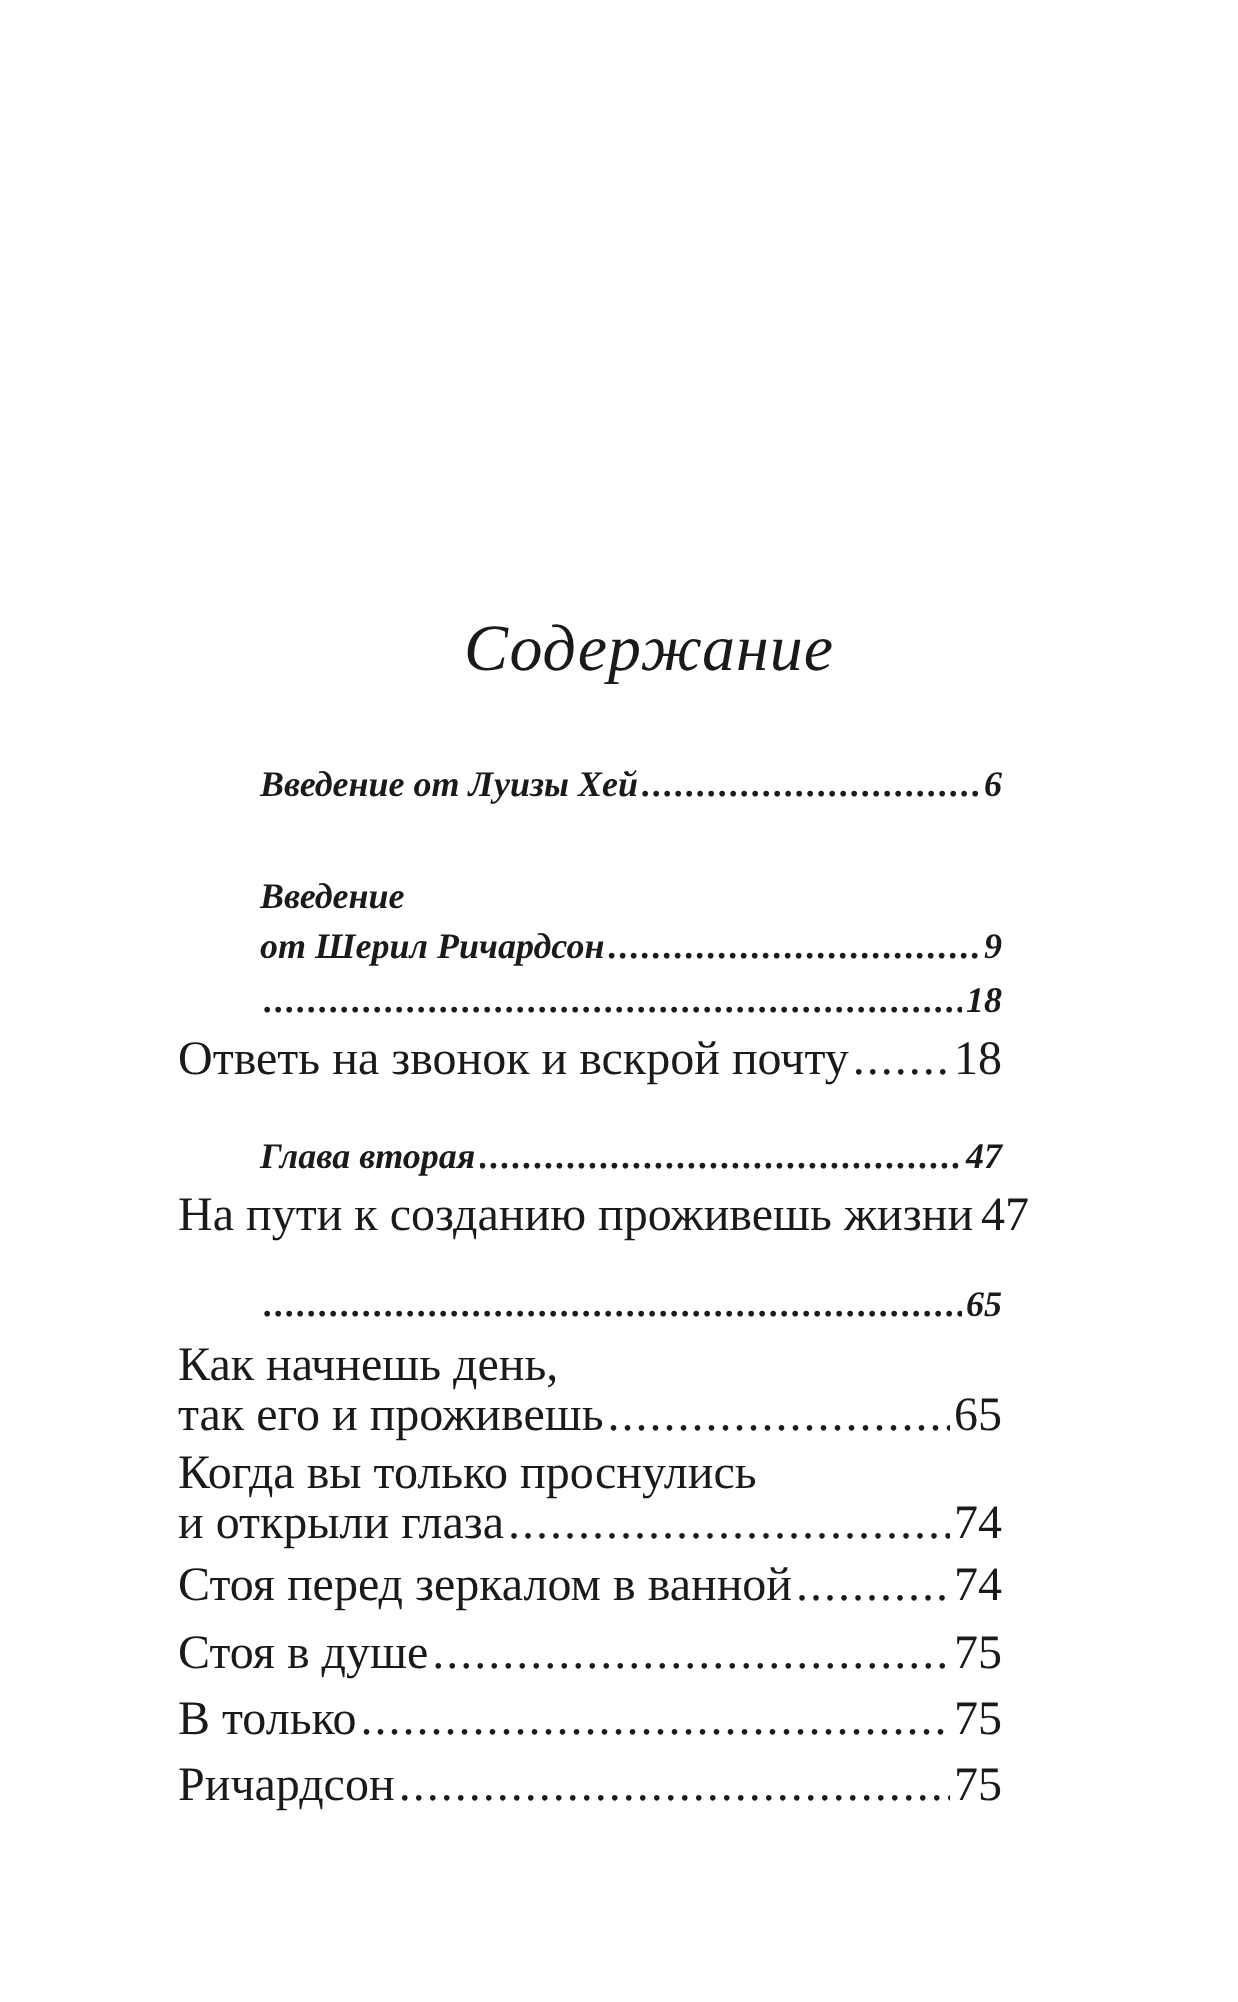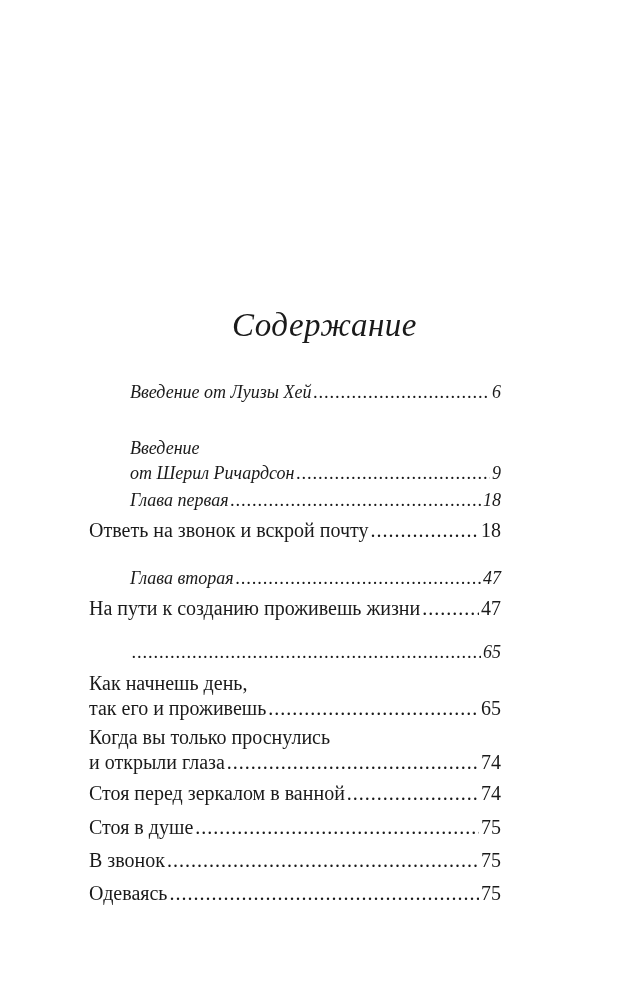--- a/index.html
+++ b/index.html
@@ -1,22 +1,22 @@
 <!DOCTYPE html>
 <html><head>
 <meta charset="utf-8">
 <style>
   html, body { margin:0; padding:0; }
   body { width:619px; height:1001px; background:#ffffff; position:relative; overflow:hidden;
          font-family:"DejaVu Serif", "Liberation Serif", serif; color:#1a1a1a; }
   .title { position:absolute; left:0; width:619px; top:307px; text-align:center;
            font-family:"Liberation Serif", serif; font-style:italic; font-size:33px; letter-spacing:0.5px;padding-left:15px; }
   .entry { position:absolute; left:89px; width:412px; font-family:"Liberation Serif", serif;
-           font-size:20px; line-height:25px; }
-  .entry.head { left:130px; width:371px; font-style:italic; font-weight:normal; font-size:18px; }
+           font-size:24px; line-height:25px; }
+  .entry.head { left:130px; width:371px; font-style:italic; font-weight:bold; font-size:18px; }
   .row { display:flex; align-items:baseline; white-space:nowrap; }
   .dots { flex:1; overflow:hidden; margin:0 2px; }
   .dots::before { content:"....................................................................................................................................................................."; letter-spacing:1px; }
   .pg { text-align:right; }
 </style>
 </head>
 <body>
 
 <div class="title">Содержание</div>
 
@@ -32,21 +32,20 @@
   <div>Введение</div>
   <div class="row">
       <span>от Шерил Ричардсон</span>
       <span class="dots"></span>
       <span class="pg">9</span>
     </div>
 </div>
 
 <div class="entry head" style="top:488px">
   <div class="row">
-      <span>Глава первая</span>
       <span class="dots"></span>
       <span class="pg">18</span>
     </div>
 </div>
 
 <div class="entry" style="top:518px">
   <div class="row">
       <span>Ответь на звонок и вскрой почту</span>
       <span class="dots"></span>
       <span class="pg">18</span>
@@ -105,25 +104,25 @@
 <div class="entry" style="top:815px">
   <div class="row">
       <span>Стоя в душе</span>
       <span class="dots"></span>
       <span class="pg">75</span>
     </div>
 </div>
 
 <div class="entry" style="top:848px">
   <div class="row">
-      <span>В звонок</span>
+      <span>В только</span>
       <span class="dots"></span>
       <span class="pg">75</span>
     </div>
 </div>
 
 <div class="entry" style="top:881px">
   <div class="row">
-      <span>Одеваясь</span>
+      <span>Ричардсон</span>
       <span class="dots"></span>
       <span class="pg">75</span>
     </div>
 </div>
 
 </body></html>

